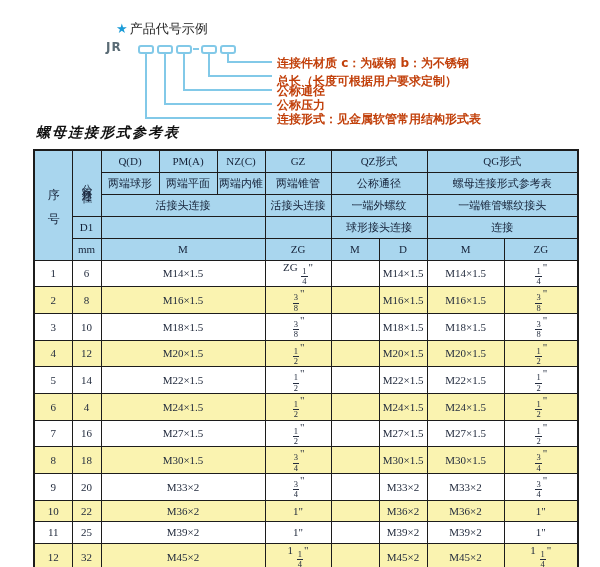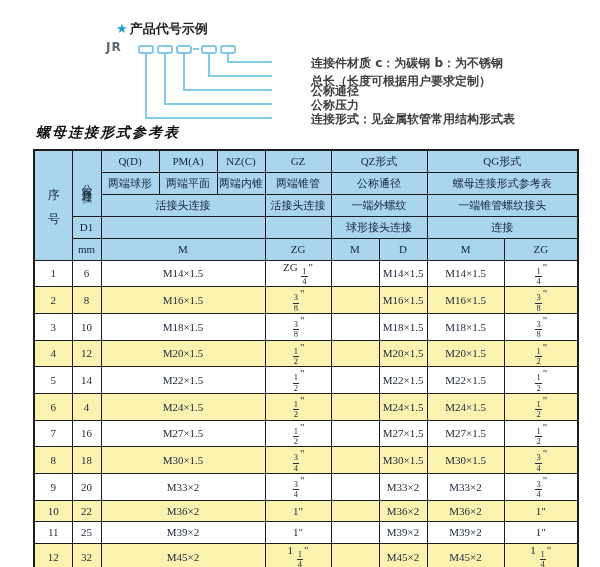--- a/index.html
+++ b/index.html
@@ -4,28 +4,28 @@
 <style>
   :root{
     --header-bg:#a9d6ee; --row-alt:#faf3b0; --line:#82c9e8;
     --star:#1b9bd7; --border:#1c1c1c; --txt:#232c3e;
   }
   *{margin:0;padding:0;box-sizing:border-box;}
   body{background:#ffffff;font-family:"DejaVu Sans","Liberation Sans",sans-serif;}
   .page{position:relative;width:600px;height:567px;background:#fff;overflow:hidden;}
 
   
-  .dg-title{position:absolute;left:116px;top:20px;font-size:13px;font-weight:bold;color:#222;}
+  .dg-title{position:absolute;left:116px;top:20px;font-size:13px;font-weight:normal;color:#222;}
   .dg-title .star{color:var(--star);margin-right:2px;}
   .code-prefix{position:absolute;left:106px;top:40px;font-size:12px;font-weight:bold;color:#5a6b75;letter-spacing:1px;}
   .code-box{position:absolute;top:45px;width:16px;height:9px;border:2px solid var(--line);border-radius:3px;background:#fff;}
   .code-dash{position:absolute;left:193px;top:48px;width:6px;height:2px;background:var(--line);}
   .vline{position:absolute;width:2px;background:var(--line);}
   .hline{position:absolute;height:2px;background:var(--line);}
-  .dg-label{position:absolute;left:277px;height:14px;font-size:12px;font-weight:bold;color:#404040;white-space:nowrap;margin-left:34px;}
+  .dg-label{position:absolute;left:277px;height:14px;font-size:12px;font-weight:bold;color:#c2410c;white-space:nowrap;}
 
   
   .tbl-title{position:absolute;left:36px;top:124px;font-size:14px;font-weight:bold;font-style:italic;
              font-family:"DejaVu Serif","Liberation Serif",serif;color:#111;letter-spacing:2px;}
 
   
   .ref-table{position:absolute;left:33px;top:149px;width:544px;border-collapse:collapse;table-layout:fixed;
              font-family:"Liberation Serif","DejaVu Serif",serif;color:var(--txt);}
   .ref-table th,.ref-table td{border:1px solid var(--border);text-align:center;vertical-align:middle;
              font-weight:normal;font-size:11px;overflow:hidden;white-space:nowrap;}

